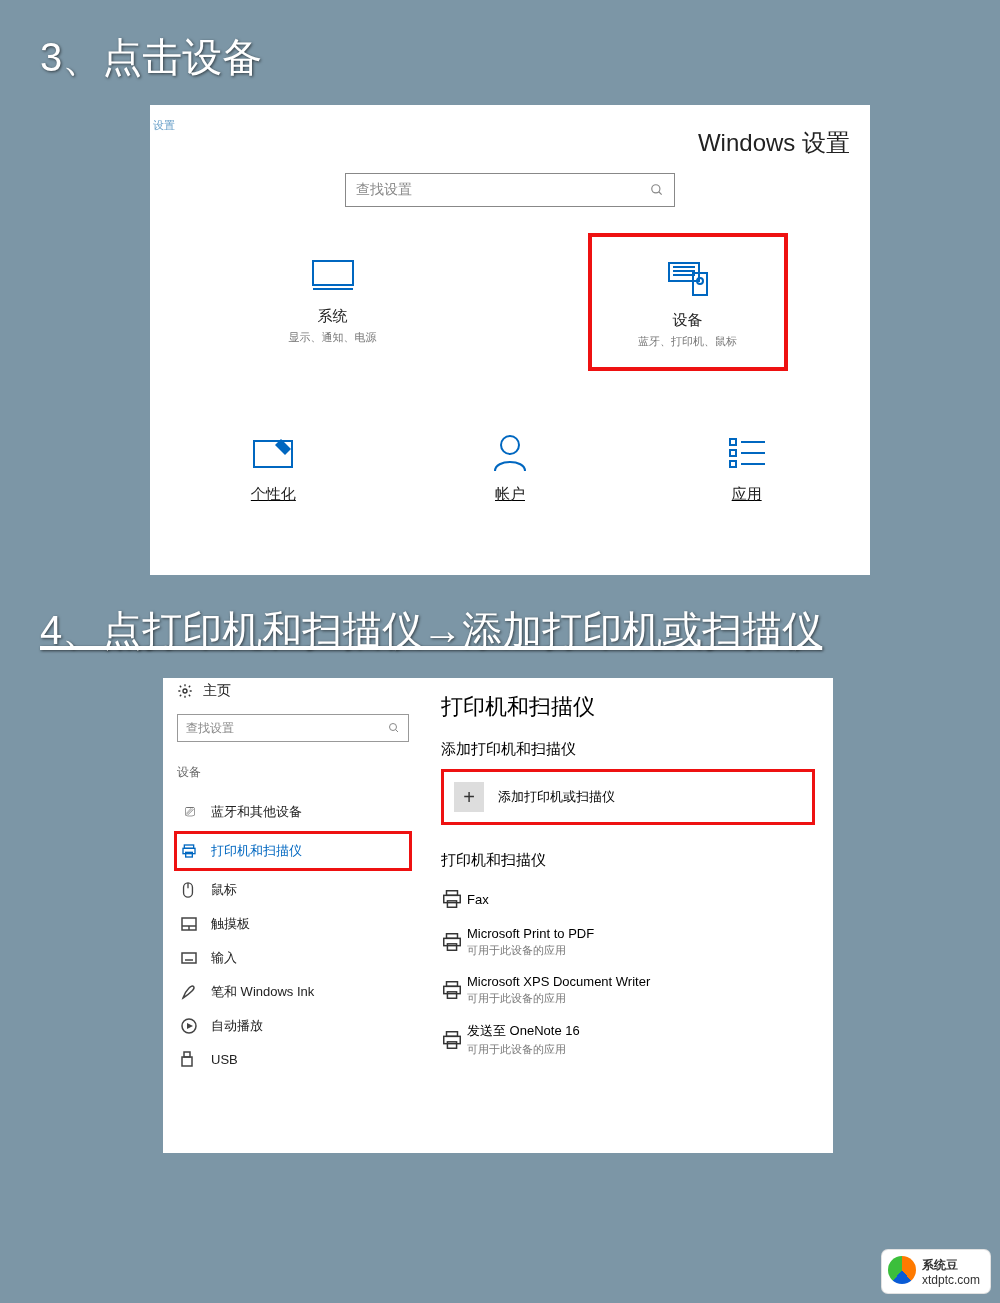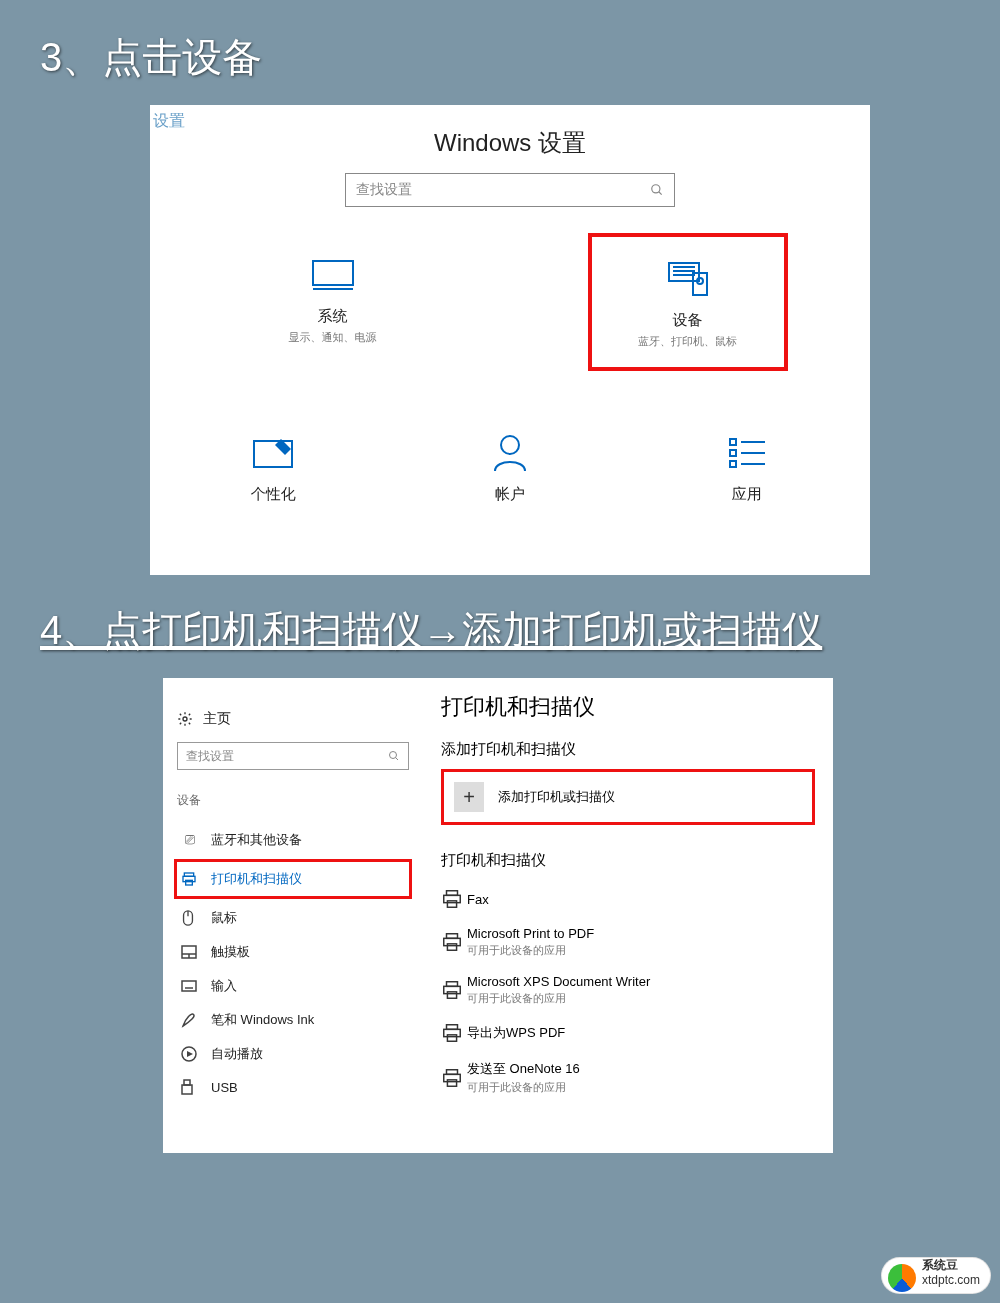--- a/index.html
+++ b/index.html
@@ -25,26 +25,26 @@
   }
   .panel1 {
     width: 720px;
     margin-left: 150px;
     padding: 0 20px 0 20px;
     height: 470px;
     overflow: hidden;
   }
   .corner-tag {
     position: absolute;
-    font-size: 16px;
+    font-size: 11px;
     color: #6aa0c8;
-    padding: 6px 3px;
+    padding: 13px 3px;
   }
   .p1-title {
-    text-align: center;
+    text-align: right;
     font-size: 24px;
     font-weight: 400;
     color: #222;
     padding: 22px 0 14px 0;
   }
   .search-outer {
     width: 330px;
     margin: 0 auto;
     border: 1px solid #888;
     height: 34px;
@@ -63,34 +63,34 @@
   }
   .tile {
     width: 200px;
     text-align: center;
     padding: 18px 6px 18px 6px;
   }
   .tile.highlight { border: 4px solid #e11; }
   .tile .ic { height: 48px; display:flex; align-items:center; justify-content:center; }
   .tile .t-title { font-size: 15px; color: #222; margin-top: 8px; }
   .tile .t-sub   { font-size: 11px; color: #777; margin-top: 4px; line-height:1.4;}
-  .tiles.row2 { margin-top: 40px; }
+  .tiles.row2 { margin-top: 40px; text-decoration: underline; }
   .tiles.row2 .tile { padding-bottom: 0; }
   
   .panel2 {
     width: 670px;
     margin-left: 163px;
     margin-top: 10px;
     display: flex;
     height: 475px;
     overflow: hidden;
   }
   .side {
     width: 260px;
-    padding: 32px 14px 0 14px;
+    padding: 4px 14px 0 14px;
     font-size: 13px;
     color: #222;
   }
   .home-row { display:flex; align-items:center; gap:10px; font-size:14px; margin-bottom:14px;}
   .side-search {
     border:1px solid #999; height:28px; display:flex; align-items:center;
     justify-content:space-between; padding:0 8px; color:#888; font-size:12px;
     margin-bottom:22px;
   }
   .side-cat { color:#666; font-size:12px; margin-bottom:14px;}
@@ -121,22 +121,22 @@
   .printer-list .p-item {
     display:flex; align-items:center; gap:0;
     padding:8px 0;
   }
   .printer-list .p-item .pic { width:26px; text-align:center;}
   .p-item .p-name { font-size:13px; }
   .p-item .p-sub  { font-size:11px; color:#777; margin-top:2px;}
   
   .wm {
     position:absolute; right:10px; bottom:10px;
-    background:#fff; border-radius:18px;
-    padding:0 10px 6px 40px;
+    background:#fff; border-radius:6px;
+    padding:8px 10px 6px 40px;
     font-size:12px; color:#333; line-height:1.2;
     box-shadow:0 0 0 1px #e2e2e2;
   }
   .wm .ball{
     position:absolute; left:6px; top:6px; width:28px; height:28px; border-radius:50%;
     background: conic-gradient(#ff7a00 0 140deg,#0a5bd5 140deg 220deg,#3bbf3b 220deg 360deg);
   }
   .wm .t1{font-weight:600;}
   
   svg { display:block; }
@@ -376,32 +376,20 @@
       </div>
       <div class="p-item">
         <span class="pic">
           <svg width="22" height="22" viewBox="0 0 24 24" fill="none" stroke="#333" stroke-width="1.6">
               <rect x="6" y="3" width="12" height="5"></rect>
               <rect x="3" y="8" width="18" height="8"></rect>
               <rect x="7" y="14" width="10" height="7"></rect>
             </svg>
         </span>
         <div>
-            <div class="p-name">导出为WPS PDF</div>
-          </div>
-      </div>
-      <div class="p-item">
-        <span class="pic">
-          <svg width="22" height="22" viewBox="0 0 24 24" fill="none" stroke="#333" stroke-width="1.6">
-              <rect x="6" y="3" width="12" height="5"></rect>
-              <rect x="3" y="8" width="18" height="8"></rect>
-              <rect x="7" y="14" width="10" height="7"></rect>
-            </svg>
-        </span>
-        <div>
           <div class="p-name">发送至 OneNote 16</div>
           <div class="p-sub">可用于此设备的应用</div>
         </div>
       </div>
     </div>
   </div>
 </div>
 
 <div class="wm">
   <div class="ball"></div>

